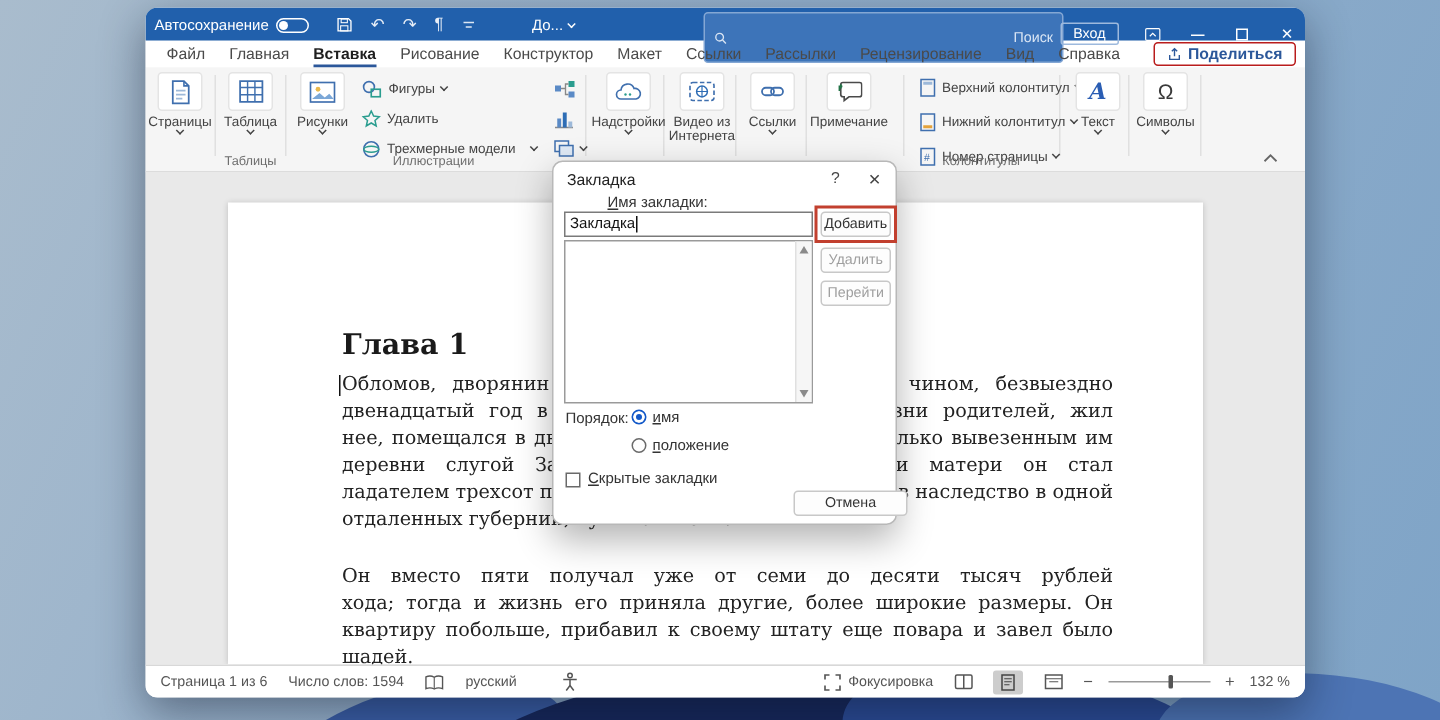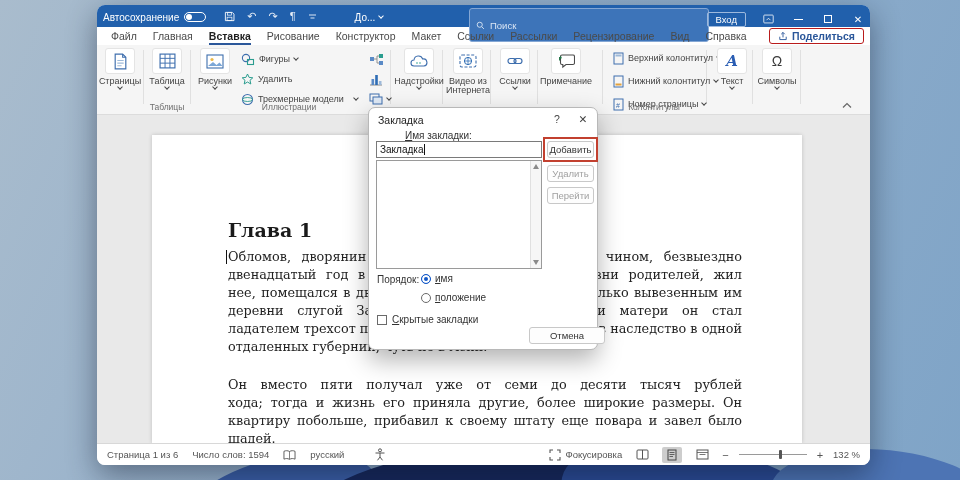--- a/index.html
+++ b/index.html
@@ -22,22 +22,22 @@
   .autosave { display:flex; align-items:center; gap:5px; }
   .toggle { width:22px; height:10px; border:1px solid #fff; border-radius:6px; position:relative; }
   .toggle .knob { position:absolute; left:1px; top:1px; width:6px; height:6px; border-radius:50%; background:#fff; }
   .qat { display:flex; align-items:center; gap:12px; margin-left:8px; font-size:11px; }
   .qat .g { color:#e8eef7; }
   .doctitle { display:flex; align-items:center; gap:4px; margin-left:28px; }
   .chev { width:4px; height:4px; border-right:1px solid currentColor; border-bottom:1px solid currentColor;
     transform:rotate(45deg); display:inline-block; margin-top:-2px; }
   .searchbox { position:absolute; left:372px; top:3px; width:240px; height:16px; background:#3d74b9;
     border:1px solid #84a7d4; border-radius:3px; display:flex; align-items:center; gap:5px; padding:16px 6px;
-    color:#d9e5f4; font-size:9.5px; }
-  .tb-right { position:absolute; right:4px; top:0; height:22px; display:flex; align-items:flex-end; gap:14px; }
+    color:#d9e5f4; font-size:9.5px;justify-content:space-between; }
+  .tb-right { position:absolute; right:4px; top:10px; height:22px; display:flex; align-items:flex-start; gap:14px; }
   .signin { border:1px solid #9db9dd; border-radius:2px; padding:1px 8px; font-size:9.5px; color:#fff; }
   .winbtn { display:flex; align-items:center; justify-content:center; width:16px; height:16px; color:#fff; font-size:10px; }
   .minline { width:9px; height:1px; background:#fff; display:block; }
   .maxbox { width:8px; height:8px; border:1px solid #fff; display:block; }
 
   
   .tabrow { height:18px; background:#fff; display:flex; align-items:center; padding:0 6px; font-size:10.5px; color:#4a4a4a; }
   .tab { padding:2px 8px; position:relative; cursor:default; }
   .tab.active { font-weight:bold; color:#1f1f1f; }
   .tab.active::after { content:""; position:absolute; left:8px; right:8px; bottom:-1px; height:2px; background:#2b579a; }

